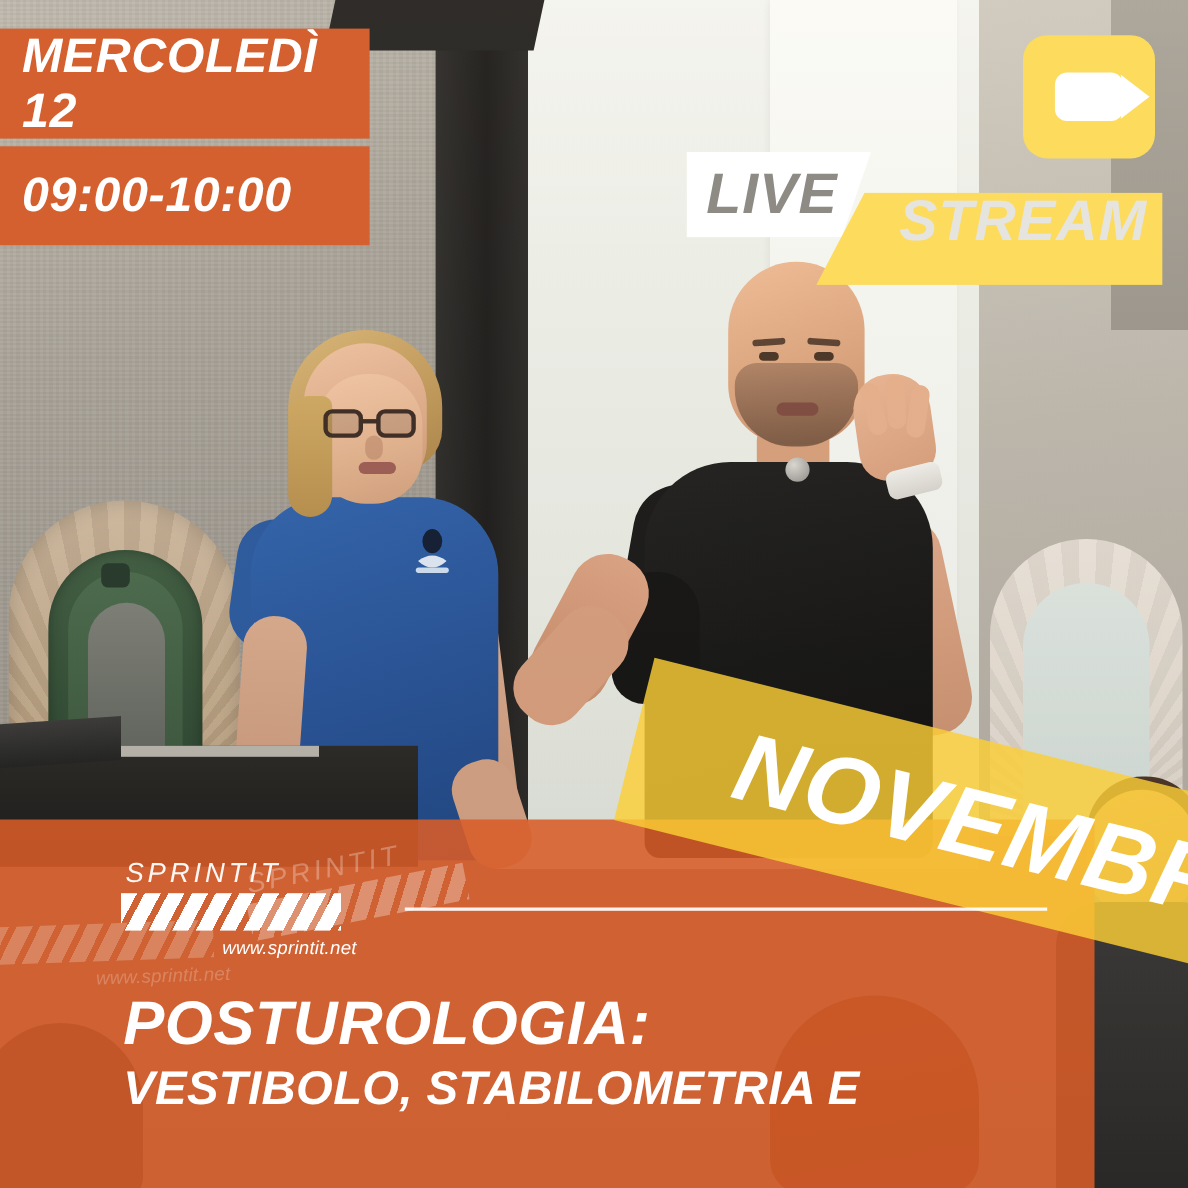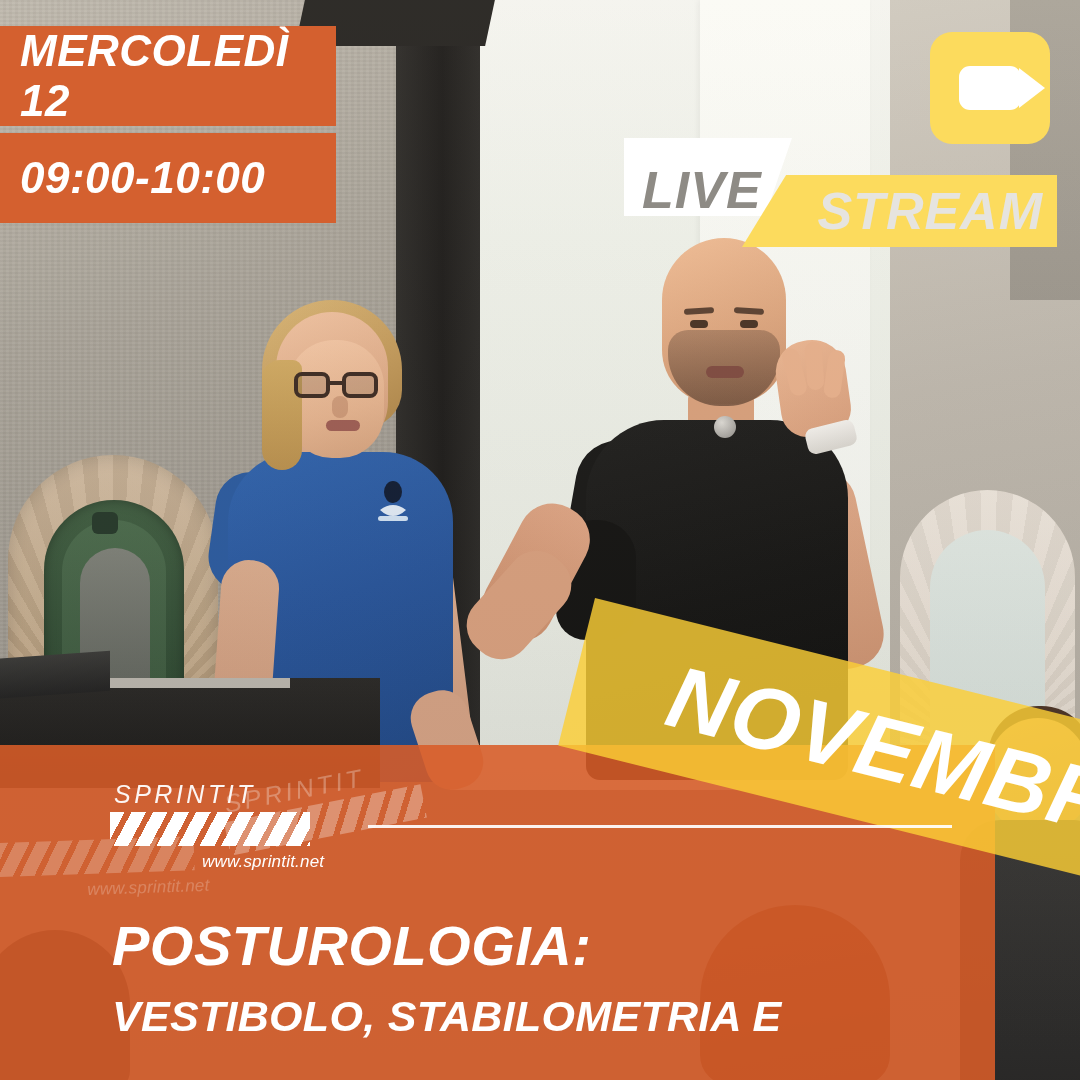--- a/index.html
+++ b/index.html
@@ -266,30 +266,30 @@
   }
   .band-date{ top:26px; width:342px; height:100px; font-size:44px; }
   .band-time{ top:133px; width:342px; height:90px; font-size:44px; }
 
   
   .live-box{
     position:absolute; left:624px; top:138px;
     width:168px; height:78px;
     background:#ffffff;
     clip-path:polygon(0 0, 100% 0, 84% 100%, 0 100%);
-    display:flex; align-items:flex-end; justify-content:flex-start;
+    display:flex; align-items:center; justify-content:flex-start;
     padding-left:18px;
   }
   .live-txt{ font-size:52px; font-weight:800; color:#8e8b85; letter-spacing:1px; line-height:1; }
   .stream-box{
     position:absolute; left:742px; top:175px;
-    width:315px; height:72px;
+    width:315px; height:84px;
     background:#fcdb5d;
     clip-path:polygon(14% 0, 100% 0, 100% 100%, 0 100%);
-    display:flex; align-items:center; justify-content:flex-end;
+    display:flex; justify-content:flex-end;
     padding-right:14px;
   }
   .stream-txt{ font-size:52px; font-weight:800; color:#e6e4df; letter-spacing:1px; line-height:1; }
 
   
   .cam-badge{
     position:absolute; left:930px; top:32px;
     width:120px; height:112px; border-radius:22px;
     background:#fcdb5d;
     display:flex; align-items:center; justify-content:center;
@@ -362,25 +362,25 @@
   }
   .ghost-a{ left:-6px; top:808px; width:180px; height:92px; transform:rotate(-2deg); }
   .ghost-b{ left:225px; top:772px; width:190px; height:92px; transform:rotate(-11deg); opacity:.30; }
 
   
   .title-wrap{
     position:absolute; left:112px; top:900px; width:840px;
     color:#fff;
   }
   .title-main{
-    font-size:56px; font-weight:800; letter-spacing:.5px; line-height:1.08;margin-top:16px;
+    font-size:56px; font-weight:800; letter-spacing:.5px; line-height:1.08;
   }
   .title-sub{
     font-size:43px; font-weight:800; letter-spacing:.3px; line-height:1.22;
-    margin-top:14px;
+    margin-top:4px;
   }
 </style>
 </head>
 <body>
 
 <div id="poster">
 
   <div class="photo">
     <div class="wall-left">
       <div class="wall-tex"></div>

